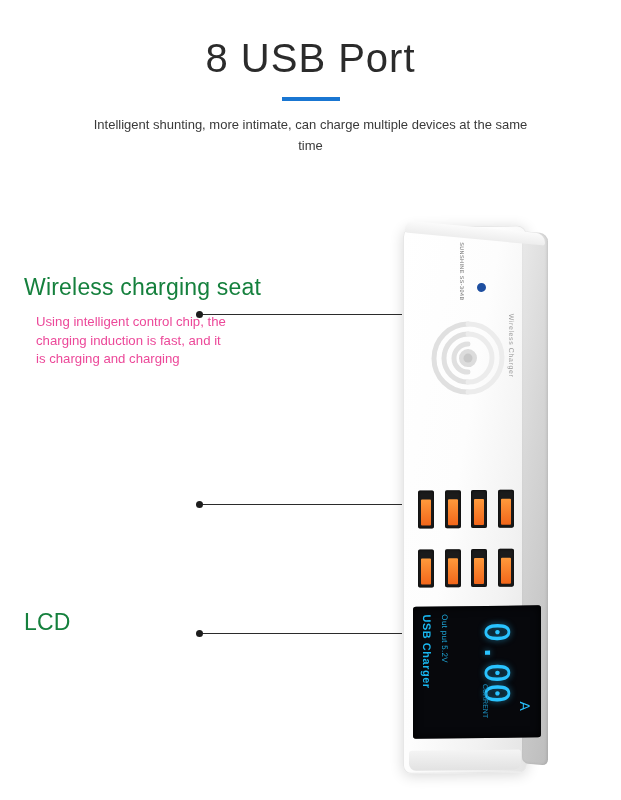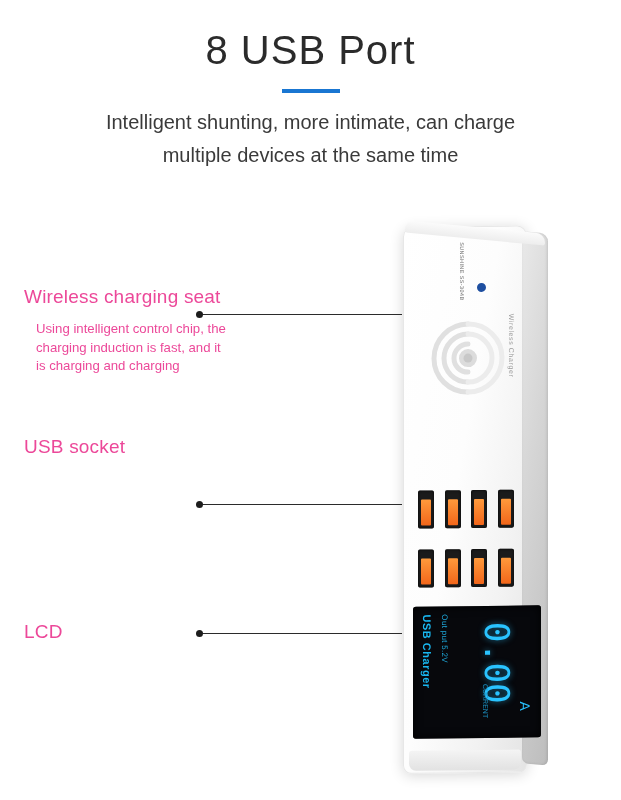--- a/index.html
+++ b/index.html
@@ -12,40 +12,40 @@
     height: 800px;
     position: relative;
     overflow: hidden;
     font-family: "Liberation Sans", sans-serif;
     color: #231f20;
   }
 
   
   .header {
     position: absolute;
-    top: 0; left: 0;
+    top: 8px; left: 0;
     width: 621px;
     text-align: center;
   }
   .title {
     font-size: 40px;
     font-weight: 400;
     letter-spacing: 1px;
     color: #2b2b2b;
     margin: 28px 0 0 0;
     line-height: 1.1;
   }
   .title-rule {
     width: 58px;
     height: 4px;
     background: #1976d2;
     margin: 17px auto 0 auto;
   }
   .subtitle {
-    font-size: 20px;
+    font-size: 13px;
     line-height: 1.65;
     color: #3a3a3a;
     margin: 13px auto 0 auto;
     width: 440px;
     font-weight: 400;
   }
 
   
   .device {
     position: absolute;
@@ -230,24 +230,24 @@
     top: 524px;
     width: 112px;
     height: 20px;
     background: linear-gradient(180deg,#f4f4f4,#e2e2e2);
     border-radius: 3px 3px 7px 7px;
   }
 
   
   .callout { position: absolute; }
   .callout h3 {
-    margin: 16px 0 2px 0;
-    font-size: 19px;
+    margin: 4px 0 2px 0;
+    font-size: 23px;
     font-weight: 400;
-    color: #ec4899;
+    color: #15803d;
     letter-spacing: 0.2px;
   }
   .callout p {
     margin: 12px;
     font-size: 13.2px;
     line-height: 1.42;
     color: #ec4899;
     max-width: 190px;
   }
   .c1 { left: 24px; top: 270px; }
@@ -331,21 +331,20 @@
 </div>
 
 <div class="callout c1">
   <h3>Wireless charging seat</h3>
   <p>Using intelligent control chip, the charging induction is fast, and it is charging and charging</p>
 </div>
 <div class="leader l1"></div>
 <div class="dot d1"></div>
 
 <div class="callout c2">
-  <h3>USB socket</h3>
 </div>
 <div class="leader l2"></div>
 <div class="dot d2"></div>
 
 <div class="callout c3">
   <h3>LCD</h3>
 </div>
 <div class="leader l3"></div>
 <div class="dot d3"></div>
 

